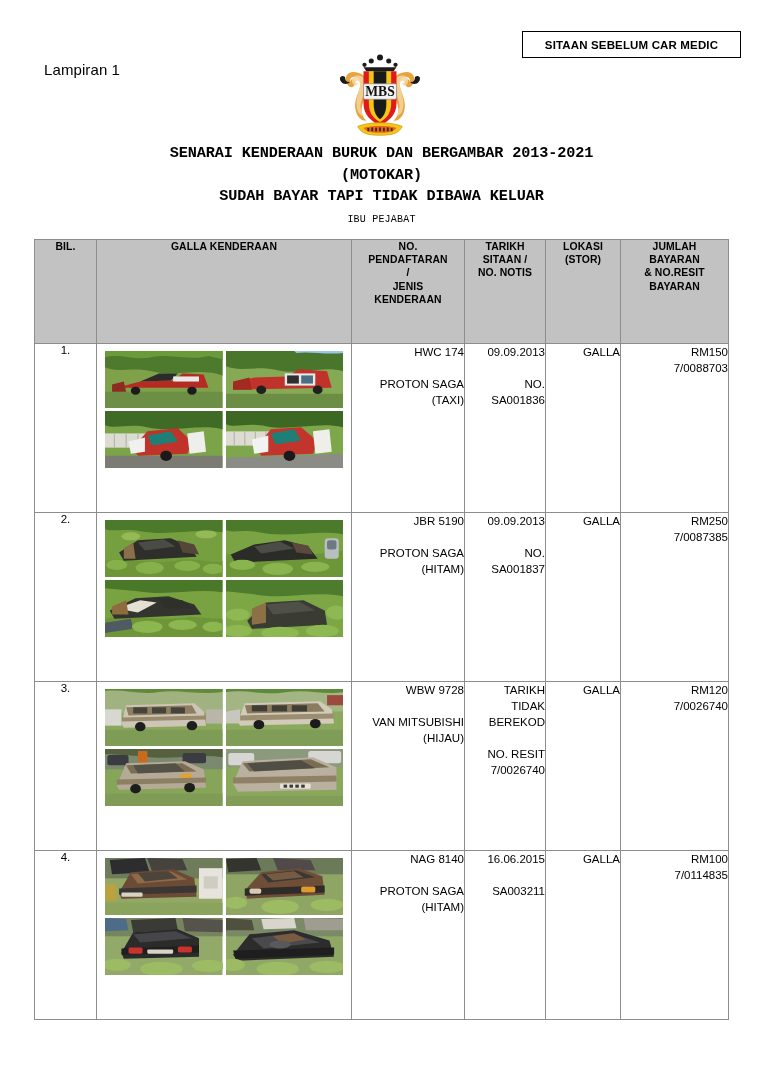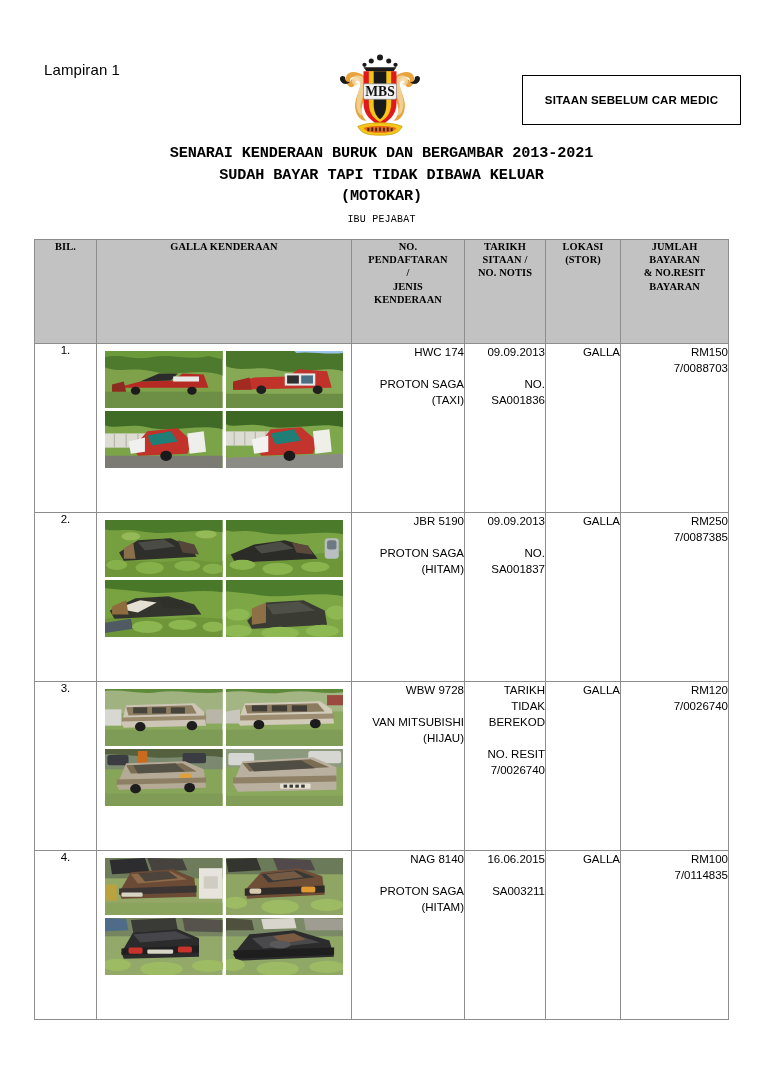--- a/index.html
+++ b/index.html
@@ -20,23 +20,23 @@
   .lampiran {
     position: absolute;
     left: 44px; top: 61px;
     font-size: 15px;
     letter-spacing: .1px;
     white-space: nowrap;
   }
   .stamp-box {
     position: absolute;
     left: 522px; top: 31px;
-    width: 219px; height: 50px;
+    width: 219px; height: 27px;
     border: 1.6px solid #000;
-    display: flex; align-items: center; justify-content: center; margin-top: 44px;
+    display: flex; align-items: center; justify-content: center;
   }
   .stamp-box .stamp-text {
     font-size: 11.5px;
     font-weight: 700;
     letter-spacing: .15px;
     white-space: nowrap;
   }
 
   
   .crest {
@@ -85,21 +85,20 @@
   }
   thead th {
     background: #c2c2c2;
     height: 104px;
     vertical-align: middle;
     text-align: center;
     font-size: 10.4px;
     font-weight: 700;
     line-height: 13.2px;
     letter-spacing: .1px;
-    font-family: Liberation Serif, serif;
   }
   
   col.c-bil    { width: 62px; }
   col.c-img    { width: 255px; }
   col.c-reg    { width: 113px; }
   col.c-date   { width: 81px; }
   col.c-loc    { width: 75px; }
   col.c-amt    { width: 108px; }
 
   tbody tr { height: 169px; }
@@ -183,22 +182,22 @@
         <rect x="49" y="86" width="2" height="4"></rect>
       <rect x="53" y="86.3" width="2" height="3.8"></rect>
         <rect x="57" y="86" width="2" height="4"></rect>
       <rect x="61" y="86.7" width="2" height="3.3"></rect>
     </g>
   </svg>
 </div>
 
 <div class="titles">
   <div class="title-line">SENARAI KENDERAAN BURUK DAN BERGAMBAR 2013-2021</div>
+  <div class="title-line">(MOTOKAR)</div>
   <div class="title-line">SUDAH BAYAR TAPI TIDAK DIBAWA KELUAR</div>
-  <div class="title-line">(MOTOKAR)</div>
   <div class="subtitle-line">IBU PEJABAT</div>
 </div>
 
 <table class="tbl">
   <colgroup>
     <col class="c-bil">
       <col class="c-img">
       <col class="c-reg">
     <col class="c-date">
       <col class="c-loc">

